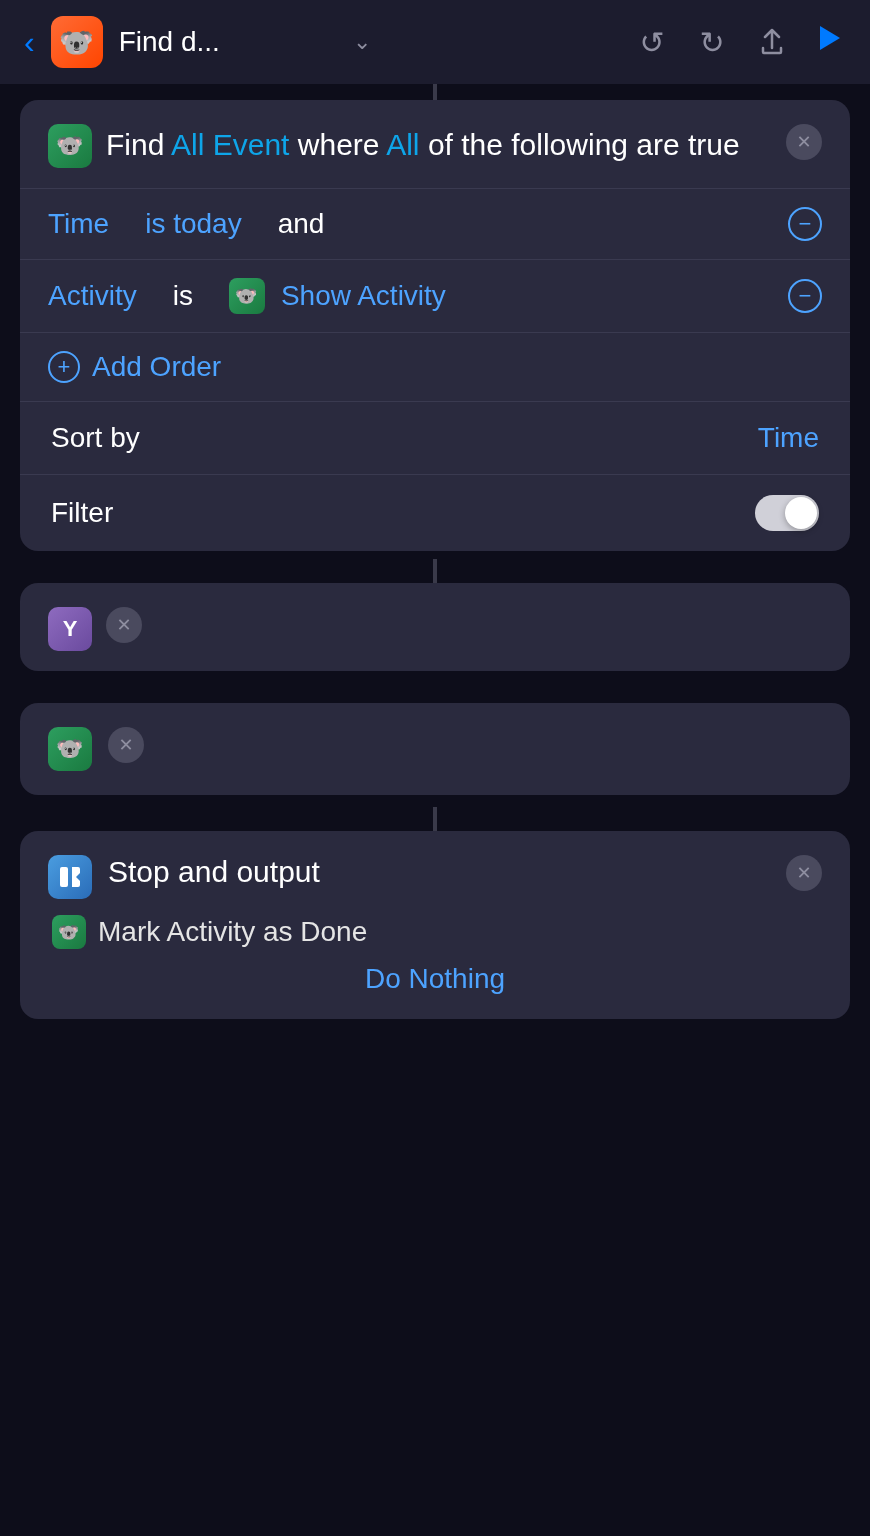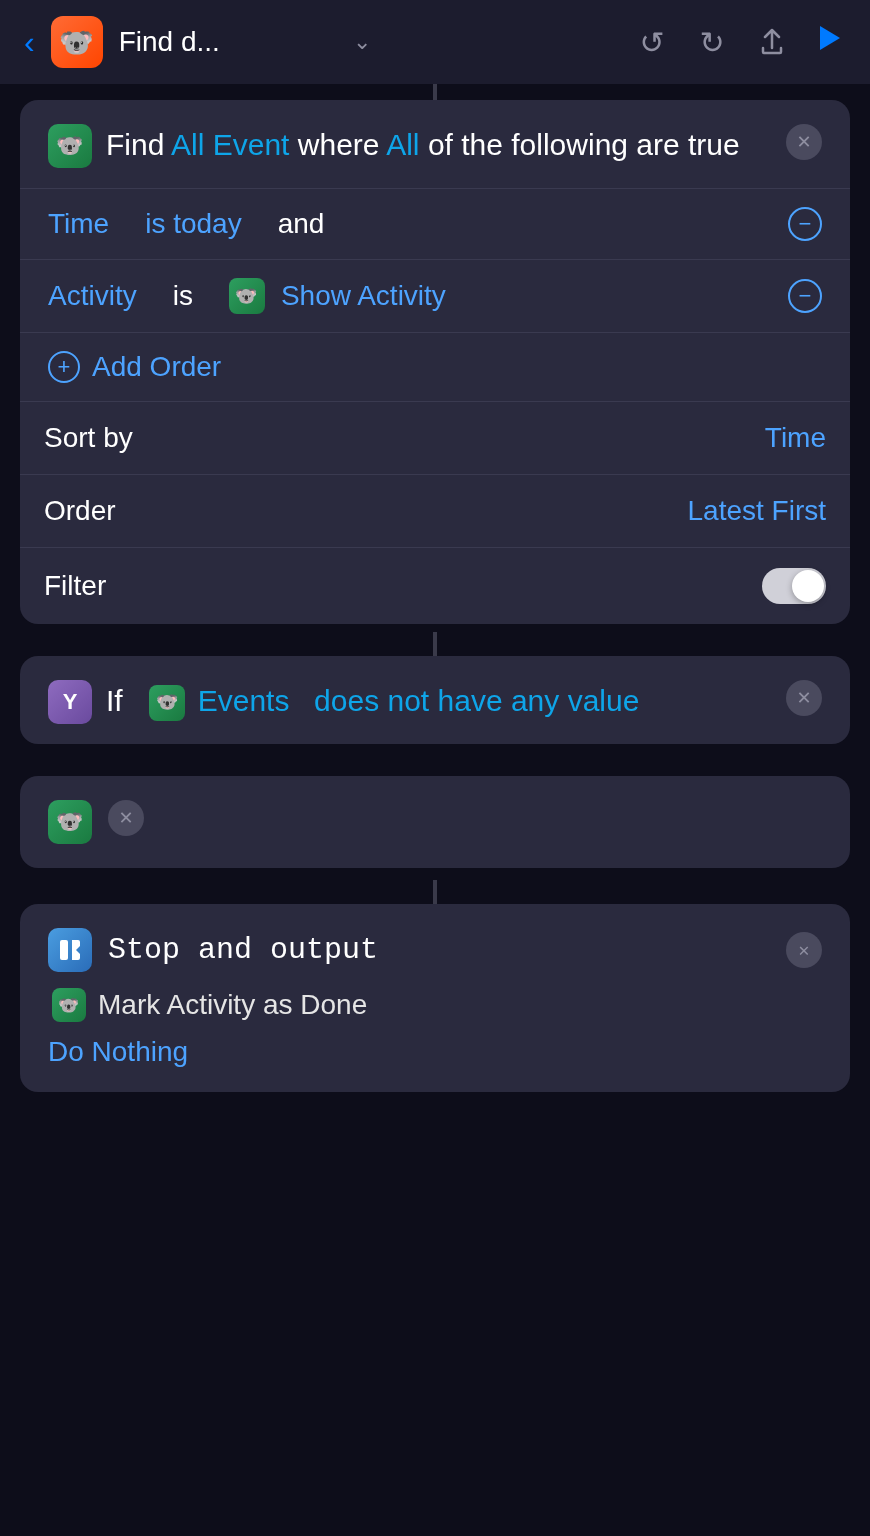--- a/index.html
+++ b/index.html
@@ -88,21 +88,21 @@
       border-radius: 18px;
       margin: 0 20px;
       padding: 0;
       overflow: hidden;
     }
 
     .card-row {
       display: flex;
       align-items: center;
       justify-content: space-between;
-      padding: 20px 24px;
+      padding: 20px 31px;
       border-bottom: 1px solid #3a3a50;
     }
 
     .card-row:last-child {
       border-bottom: none;
     }
 
     
     .action-header {
       display: flex;
@@ -292,24 +292,23 @@
     
     .stop-card {
       background: #2a2a3e;
       border-radius: 18px;
       margin: 0 20px;
       padding: 24px 28px;
     }
 
     .stop-header {
       display: flex;
-      align-items: center;
+      align-items: flex-start;
       gap: 16px;
       margin-bottom: 16px;
-      font-family: Liberation Mono, monospace;
     }
 
     .stop-icon {
       width: 44px;
       height: 44px;
       border-radius: 10px;
       background: linear-gradient(135deg, #4a9de0, #2a6cb8);
       display: flex;
       align-items: center;
       justify-content: center;
@@ -325,20 +324,21 @@
     .stop-nowhere {
       font-size: 26px;
       color: #8e8ea0;
       margin-top: 12px;
     }
 
     .stop-action {
       font-size: 28px;
       color: #4da3ff;
       margin-top: 6px;
+      text-align: center;
     }
 
     
     .mt-connector { height: 16px; }
 
   </style>
 </head>
 <body>
 
 <div class="nav-bar">
@@ -412,48 +412,36 @@
   <div class="add-filter-row">
     <div class="add-circle">+</div>
     <span class="filter-text">Add Order</span>
   </div>
 
   <div class="card-row">
     <span class="prop-label">Sort by</span>
     <span class="prop-value">Time</span>
   </div>
 
-  <div class="card-row">
-    <span class="prop-label">Order</span>
-    <span class="prop-value">Latest First</span>
-  </div>
 
   <div class="card-row">
     <span class="prop-label">Filter</span>
     <div class="toggle">
       <div class="toggle-knob"></div>
     </div>
   </div>
 
 </div>
 
 <div class="connector" style="height: 24px; margin-top: 8px;"></div>
 
 <div class="card">
   <div class="action-header" style="border-bottom: none;">
     <div class="action-icon filter">
       <span style="color: white; font-weight: bold; font-size: 22px;">Y</span>
-    </div>
-    <div class="action-text">
-      <span>If</span>
-      <span style="width: 6px; display: inline-block;"></span>
-      <span class="inline-icon">🐨</span>
-      <span class="blue-text">Events</span>
-      <span style="width: 8px; display: inline-block;"></span>
-      <span class="blue-text">does not have any value</span>
     </div>
     <div class="close-btn">✕</div>
   </div>
 </div>
 
 <div style="height: 32px;"></div>
 
 <div class="mark-card">
   <div class="action-icon">
     <span>🐨</span>

